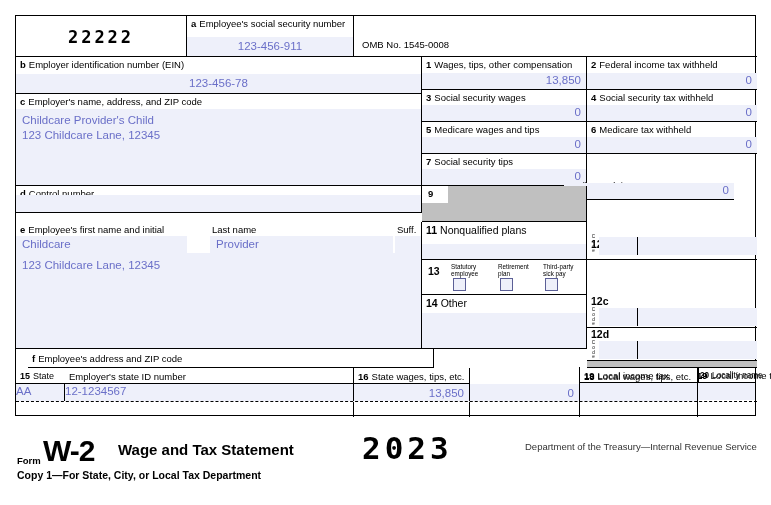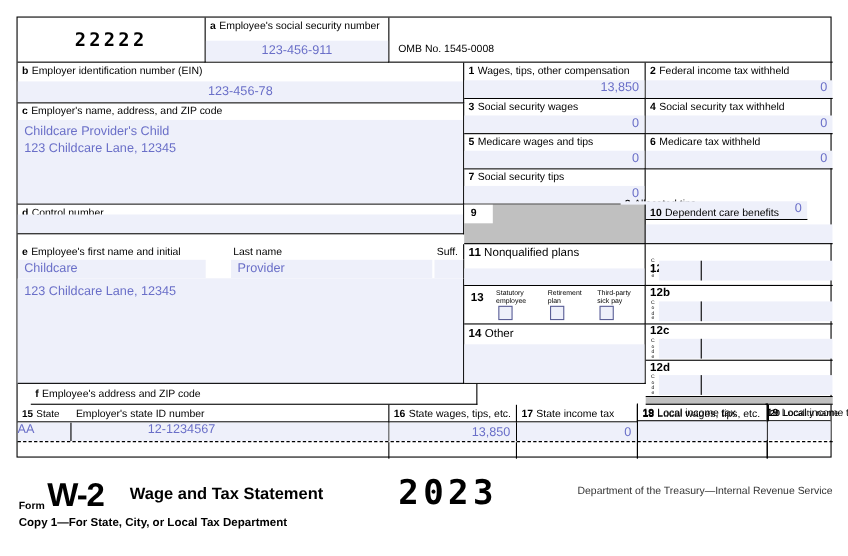--- a/index.html
+++ b/index.html
@@ -301,28 +301,20 @@
       <div class="strip" style="height:16px;">
         <div class="amt">0</div>
       </div>
     </div>
 
     <div class="cell br bb gray" style="left:406px;top:170px;width:165px;height:36px;">
       <div style="position:absolute;left:0;top:0;width:26px;height:17px;background:#fff;"></div>
       <div class="hdr" style="left: 6px; top: 2px; font-weight: bold;">9</div>
     </div>
 
-    <div class="cell bb" style="left:571px;top:170px;width:170px;height:36px;">
-      <div class="hdr">
-        <span class="k">10</span><span>Dependent care benefits</span>
-      </div>
-      <div class="strip" style="height:17px;">
-        <div class="amt"></div>
-      </div>
-    </div>
 
     <div class="cell br bb" style="left:406px;top:206px;width:165px;height:38px;">
       <div class="hdr" style="top:3px;">
         <span class="k" style="font-size:10.5px;">11</span><span style="font-size:10.5px;">Nonqualified plans</span>
       </div>
       <div class="strip" style="height:15px;">
         <div class="amt"></div>
       </div>
     </div>
 
@@ -347,26 +339,20 @@
       </div>
       <div class="chk" style="left:78px;top:18px;"></div>
 
       <div class="cklbl" style="left:121px;top:3px;">
         <span>Third-party</span><br>
         <span>sick pay</span>
       </div>
       <div class="chk" style="left:123px;top:18px;"></div>
     </div>
 
-    <div class="cell bb" style="left:571px;top:244px;width:170px;height:35px;">
-      <div class="hdr" style="font-weight:bold;font-size:10.5px;top:1px;">12b</div>
-      <div class="code">C<br>o<br>d<br>e</div>
-      <div class="field" style="position:absolute;left:12px;top:14px;width:158px;height:18px;"></div>
-      <div style="position:absolute;left:50px;top:14px;width:1px;height:18px;background:#000;"></div>
-    </div>
 
     <div class="cell br bb" style="left:406px;top:279px;width:165px;height:54px;">
       <div class="hdr" style="top:3px;">
         <span class="k" style="font-size:10.5px;">14</span><span style="font-size:10.5px;">Other</span>
       </div>
       <div class="strip" style="height:35px;">
         <div class="lft" style="top:2px;"></div>
       </div>
     </div>
 
@@ -390,40 +376,35 @@
       <div class="hdr" style="top:3px;font-size:9px;">
         <span class="k">15</span><span>State</span>
       </div>
       <div class="hdr" style="left:53px;top:3px;">Employer's state ID number</div>
     </div>
     <div class="cell br bb" style="left:338px;top:352px;width:116px;height:16px;">
       <div class="hdr" style="top:3px;">
         <span class="k">16</span><span>State wages, tips, etc.</span>
       </div>
     </div>
-    <div class="cell br bb" style="left:454px;top:352px;width:110px;height:16px;">
-      <div class="hdr" style="top:3px;">
-        <span class="k">17</span><span>State income tax</span>
-      </div>
-    </div>
     <div class="cell br bb" style="left:564px;top:352px;width:118px;height:16px;">
       <div class="hdr" style="top:3px;">
         <span class="k">18</span><span>Local wages, tips, etc.</span>
       </div>
     </div>
     <div class="cell br bb" style="left:682px;top:352px;width:0px;height:16px;"></div>
     <div class="cell br bb" style="left:682px;top:352px;width:1px;height:16px;"></div>
 
     <div class="cell bb" style="left:564px;top:352px;width:0;height:0;"></div>
 
     <div class="cell br" style="left:0;top:368px;width:338px;height:17px;">
       <div class="field" style="position:absolute;left:0;top:0;width:338px;height:17px;"></div>
       <div style="position:absolute;left:0;right:0;top:1px;width:48px;text-align:left;color:#6a6fc8;font-size:11.5px;">AA</div>
       <div style="position:absolute;left:48px;top:0;width:1px;height:17px;background:#000;"></div>
-      <div style="position:absolute;left:49px;width:200px;top:1px;text-align:center;color:#6a6fc8;font-size:11.5px;">12-1234567</div>
+      <div style="position:absolute;left:49px;width:200px;top:1px;color:#6a6fc8;font-size:11.5px;">12-1234567</div>
     </div>
     <div class="cell br" style="left:338px;top:368px;width:116px;height:17px;">
       <div class="field" style="position:absolute;left:0;top:0;width:116px;height:17px;"></div>
       <div class="amt" style="bottom:1px;">13,850</div>
     </div>
     <div class="cell br" style="left:454px;top:368px;width:110px;height:17px;">
       <div class="field" style="position:absolute;left:0;top:0;width:110px;height:17px;"></div>
       <div class="amt" style="bottom:1px;">0</div>
     </div>
     <div class="cell br" style="left:564px;top:368px;width:118px;height:17px;">

